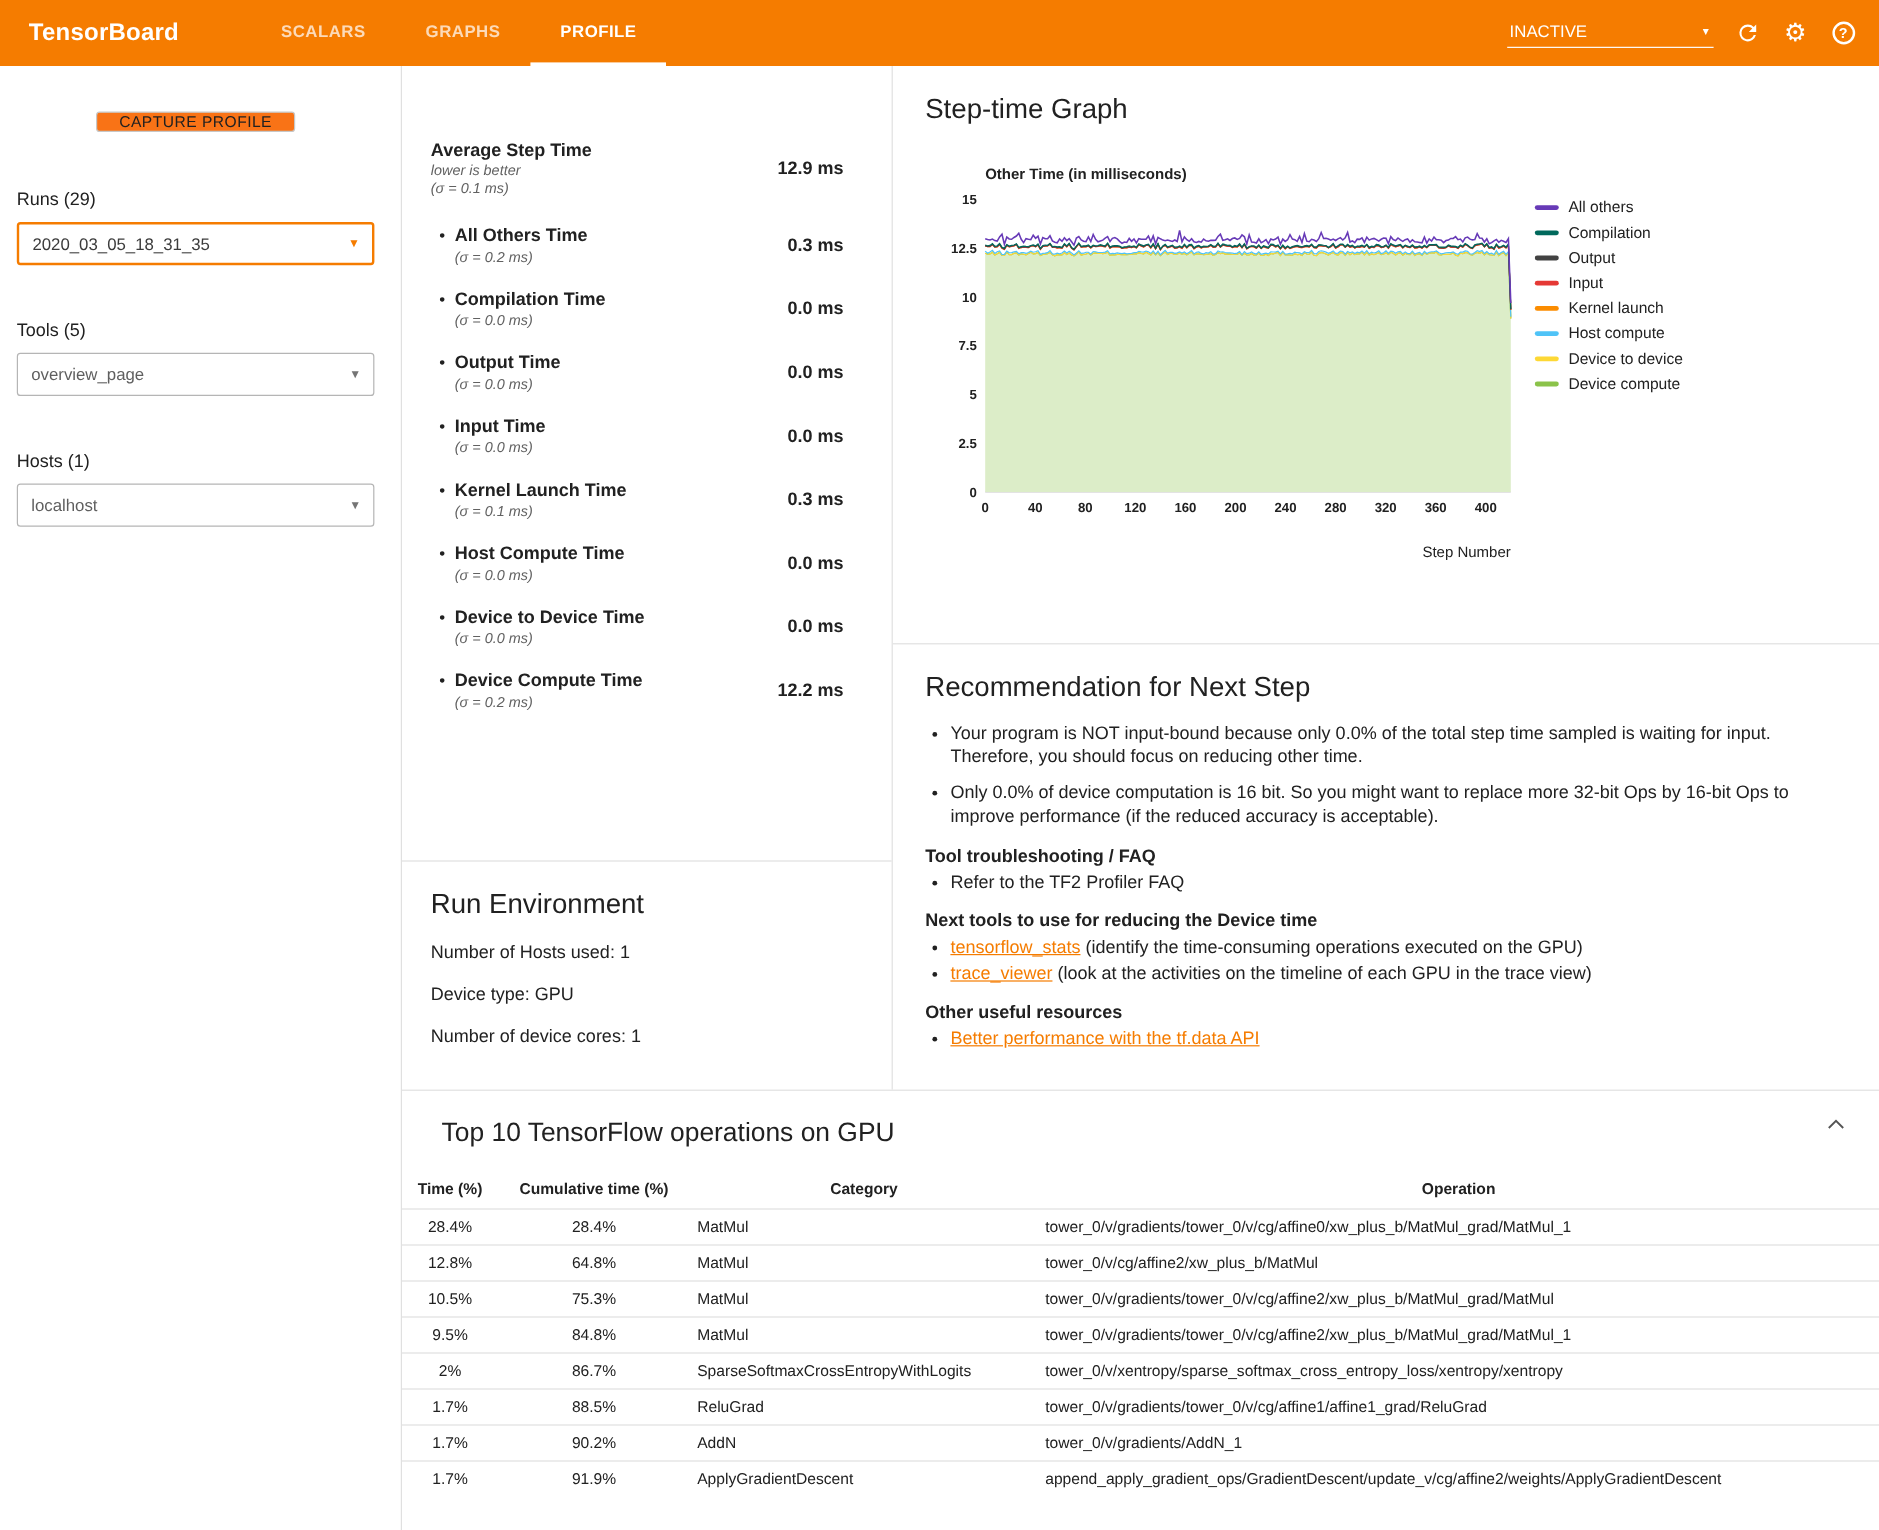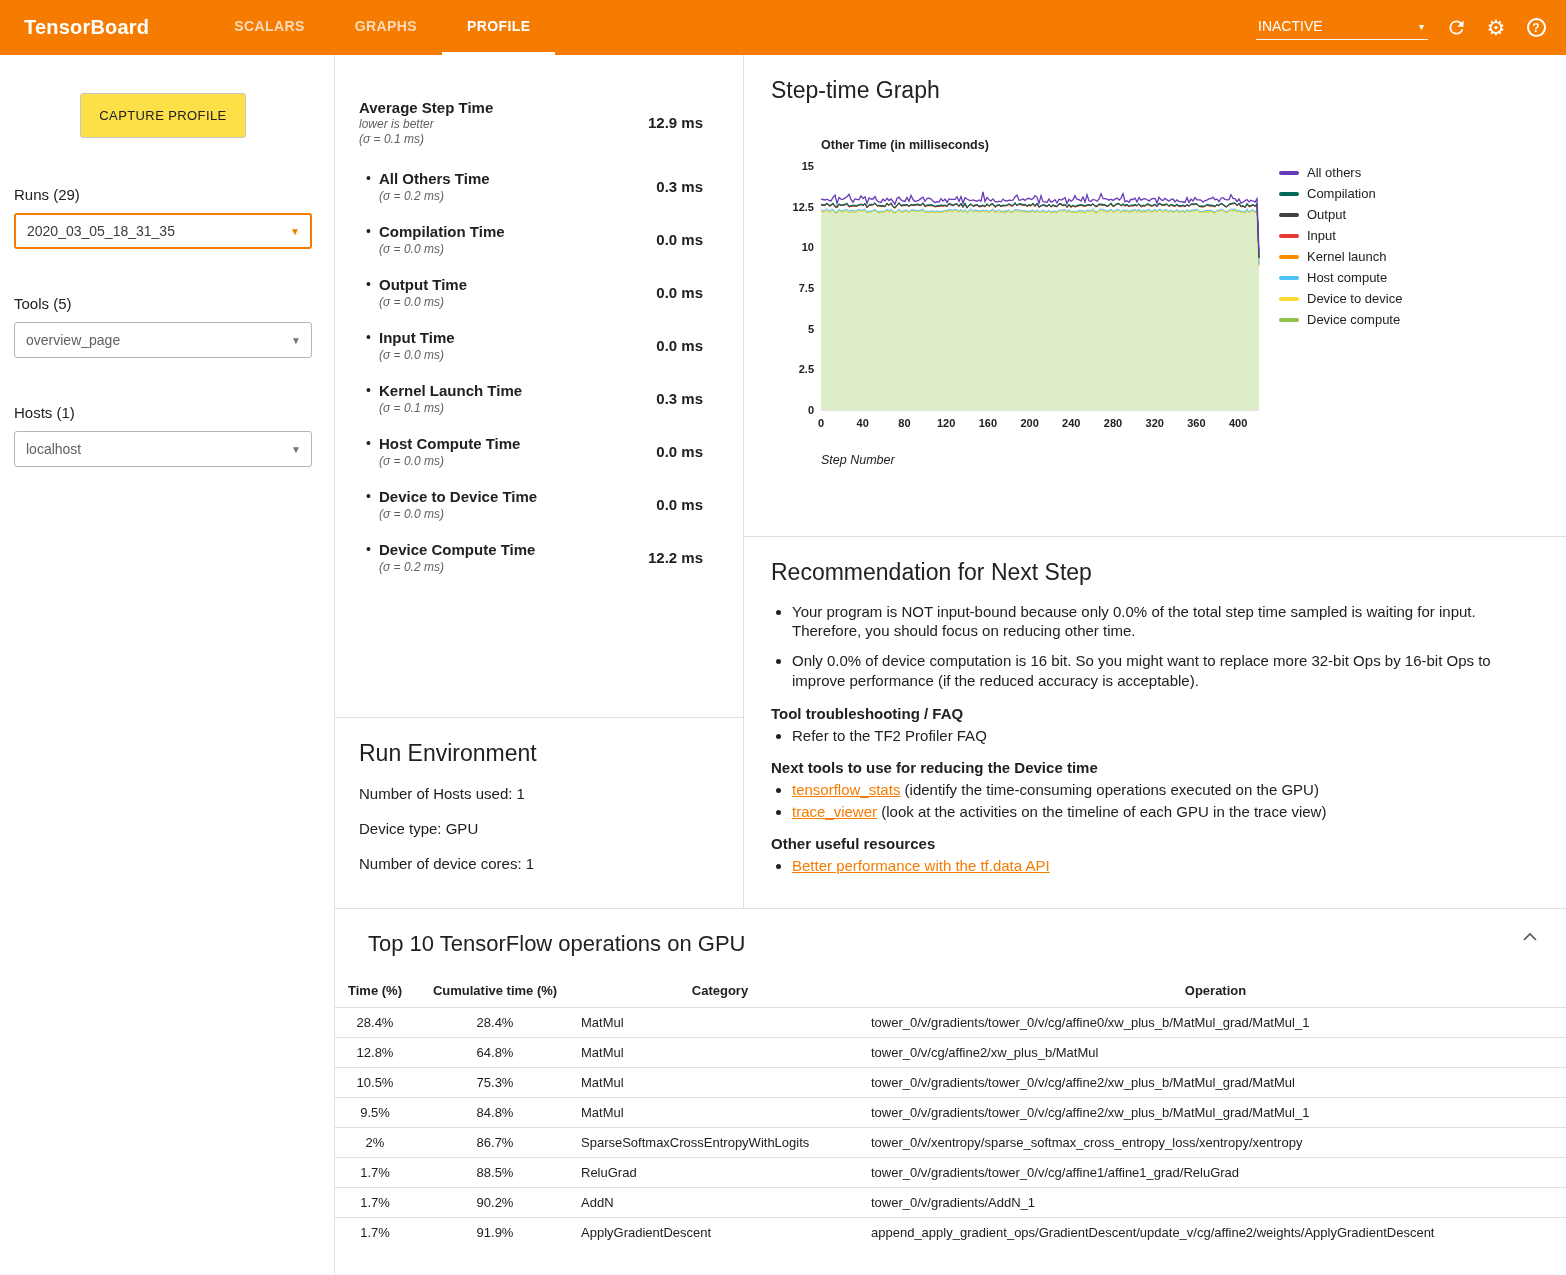--- a/index.html
+++ b/index.html
@@ -32,34 +32,34 @@
   section.perf { height:663px; padding:22px 40px 0 24px; border-bottom:1px solid #e0e0e0; }
   section.runenv { height:190px; padding:22px 24px 0 24px; }
   section.stepgraph { height:482px; padding:22px 20px 0 27px; border-bottom:1px solid #e0e0e0; }
   section.recommend { height:371px; padding:22px 60px 0 27px; }
   section.topops { height:367px; border-top:1px solid #e0e0e0; padding:22px 0 0 0; position:relative; }
 
   h2 { font-size:23px; font-weight:400; color:#212121; }
   .topops h2 { font-size:22px; margin-left:33px; }
 
   
-  .capture-btn { display:block; margin:18px auto 48px; padding:14px 18px; background:#fde047; border:1px solid #c7c7c7;
+  .capture-btn { display:block; margin:18px auto 48px; padding:0 18px; background:#f97316; border:1px solid #c7c7c7;
                  border-radius:3px; font-size:13px; letter-spacing:0.4px; color:#212121; cursor:pointer;
                  font-family:"Liberation Sans", sans-serif; }
   .side-group { margin-bottom:46px; }
   .side-label { font-size:15px; color:#212121; }
   .dd { display:flex; align-items:center; justify-content:space-between; border:1px solid #b5b5b5; border-radius:3px;
         height:36px; padding:0 10px 0 11px; font-size:14px; color:#5f5f5f; margin-top:10px; cursor:pointer; background:#fff; }
   .dd.accent { border:2px solid #f57c00; color:#3c3c3c; }
   .dd .caret { font-size:10px; color:#757575; }
   .dd.accent .caret { color:#f57c00; }
 
   
   .avg-row, .perf-item { display:flex; justify-content:space-between; align-items:center; }
-  .avg-row { margin-top:22px; margin-bottom:21px; }
+  .avg-row { margin-top:40px; margin-bottom:21px; }
   .avg-label { font-weight:bold; font-size:15px; }
   .pi-note { font-style:italic; font-size:12px; color:#616161; margin-top:1px; }
   .pi-sigma { font-style:italic; font-size:12px; color:#616161; margin-left:20px; margin-top:2px; }
   .avg-sigmas { font-style:italic; font-size:12px; color:#616161; margin-top:1px; }
   .pi-value { font-weight:bold; font-size:15px; white-space:nowrap; }
   .perf-item { margin-bottom:14px; min-height:39px; }
   .pi-label { display:flex; font-size:15px; }
   .pi-label .dot { width:13px; margin-left:7px; font-size:14px; }
   .pi-name { font-weight:bold; }
   .prec { margin-top:12px; }
@@ -68,21 +68,21 @@
   .prec ul { list-style:disc; padding-left:26px; margin-top:6px; font-size:13px; }
   .prec li { margin-bottom:4px; }
 
   
   .env-line { font-size:15px; margin-top:18px; color:#212121; }
   .runenv h2 { margin-bottom:4px; }
 
   
   .chart-row { display:flex; margin-top:34px; margin-left:14px; }
   .chart-title { font-size:12.5px; font-weight:bold; margin-left:36px; margin-bottom:6px; }
-  .chart-xlabel { font-size:12.5px; font-style:italic; margin-left:36px; width:438px; text-align:left; margin-top:10px; }
+  .chart-xlabel { font-size:12.5px; margin-left:36px; width:438px; text-align:right; margin-top:10px; }
   svg .tick { font-family:"Liberation Sans", sans-serif; font-size:11px; font-weight:bold; fill:#212121; }
   .legend { margin-left:14px; margin-top:28px; }
   .legend-item { display:flex; align-items:center; margin-bottom:8px; height:13px; }
   .swatch { width:20px; height:4px; border-radius:2px; margin-right:8px; flex:none; }
   .legend-label { font-size:13px; color:#212121; }
 
   
   .rec-list { list-style:disc; padding-left:21px; margin-top:16px; font-size:15px; line-height:1.28; }
   .rec-list li { margin-bottom:11px; }
   .rec-sub { font-weight:bold; font-size:15px; margin-top:15px; }

